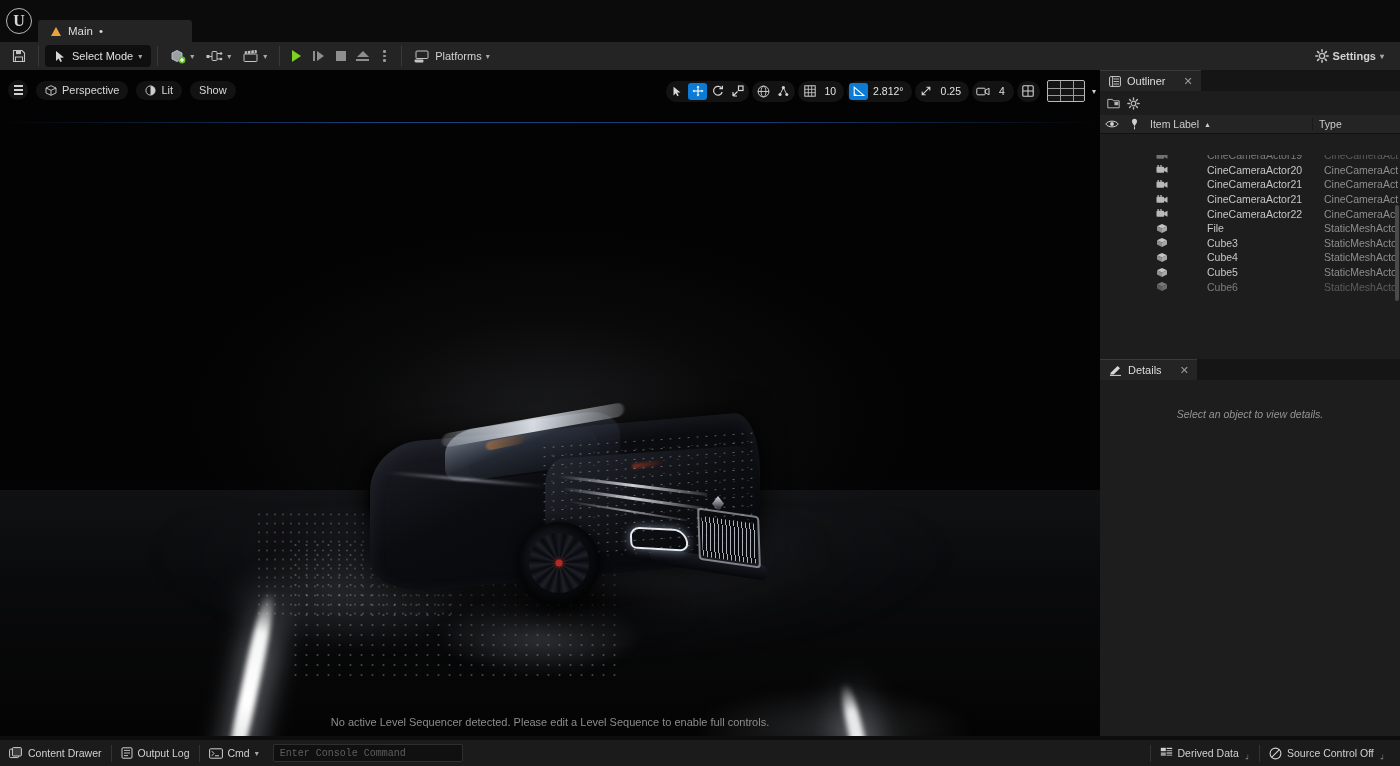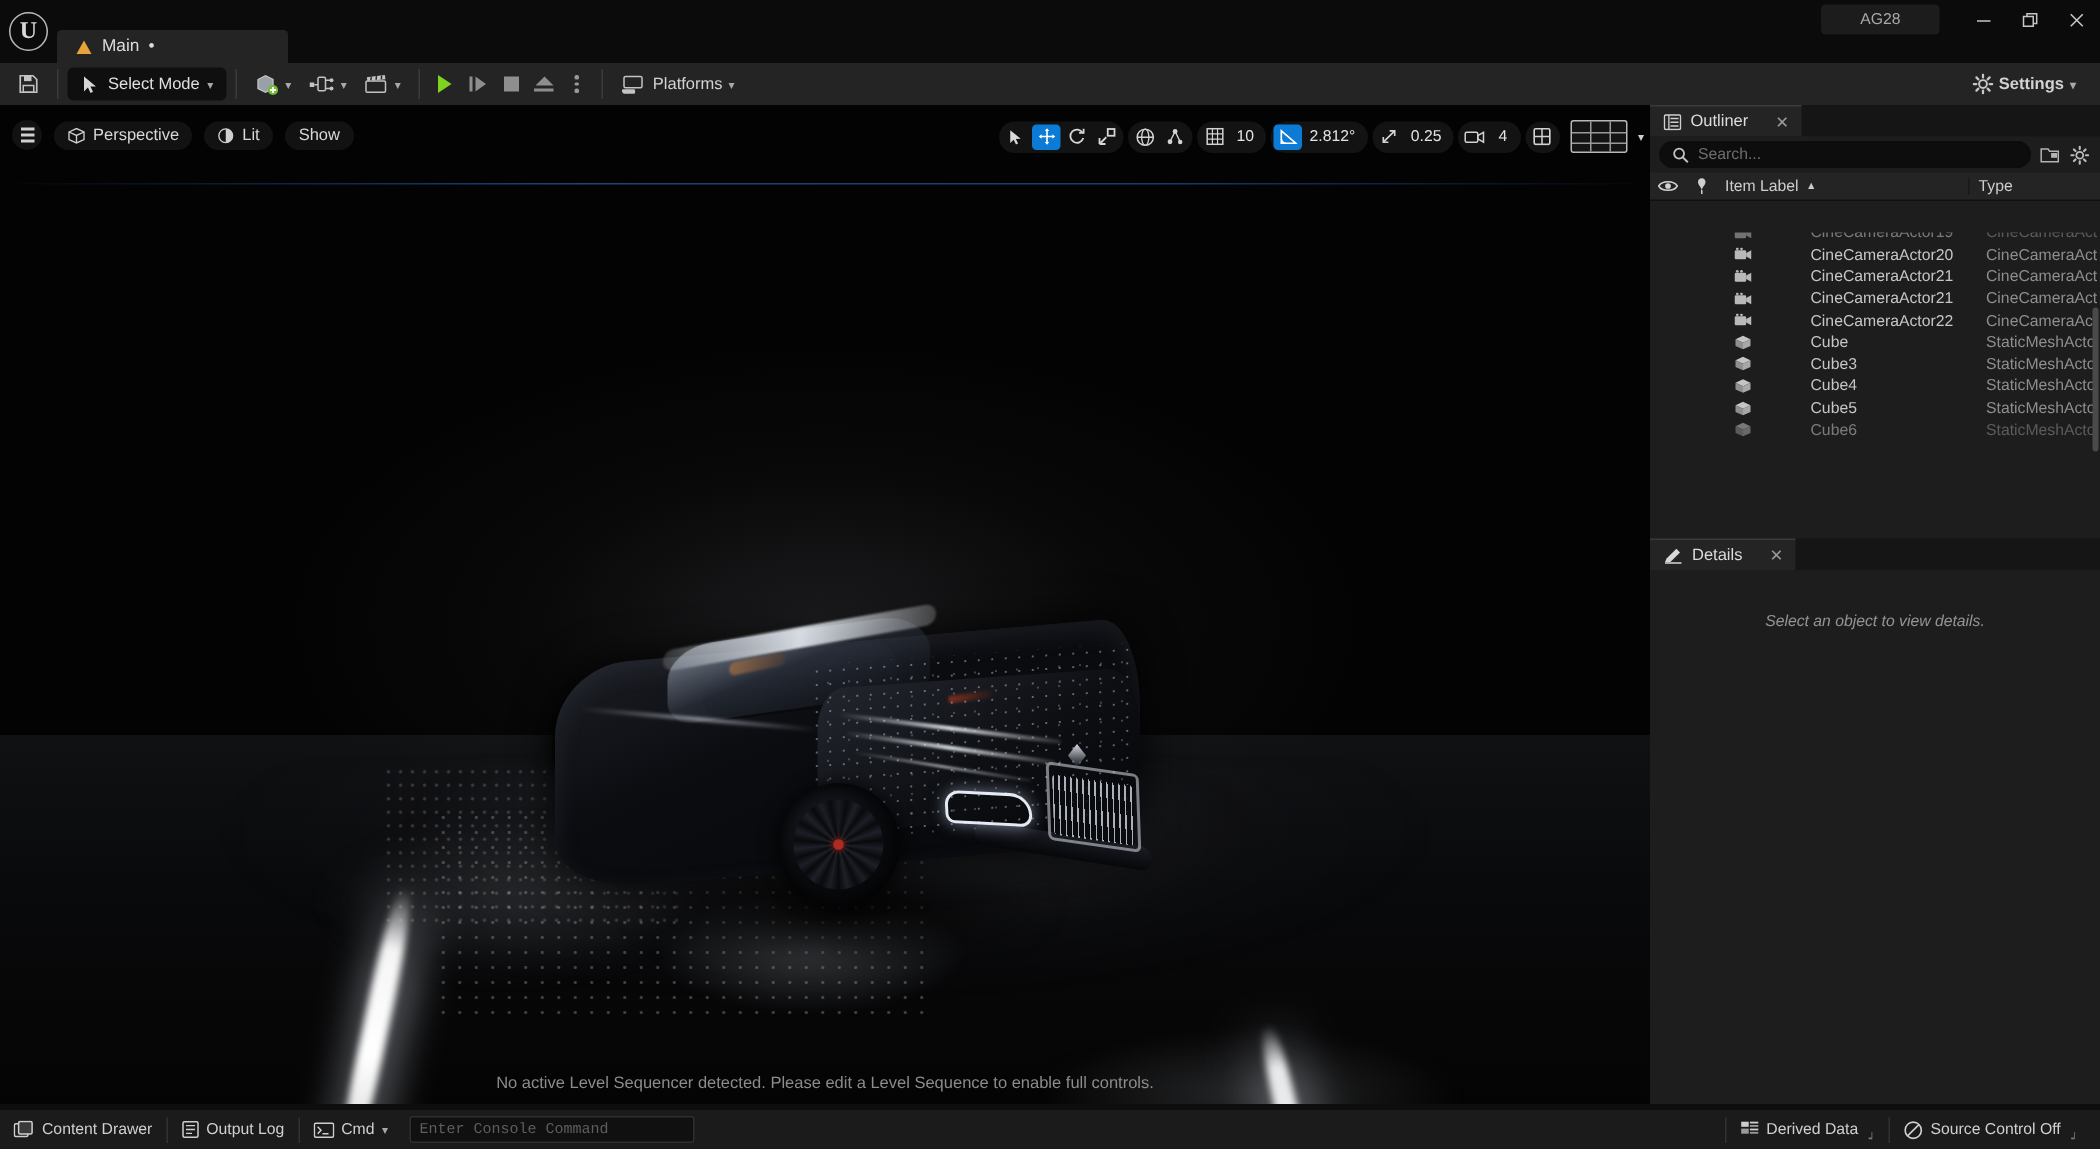--- a/index.html
+++ b/index.html
@@ -439,40 +439,20 @@
       <span class="ico">
         <svg width="12" height="11" viewBox="0 0 12 11">
             <path d="M6 1 L11 10 L1 10 Z" fill="#e8a33d"></path>
           </svg>
       </span>
       <span class="lbl">Main</span>
       <span class="lbl">•</span>
     </div>
   </div>
 
-  <div class="win-right">
-    <div class="session-chip">AG28</div>
-    <div class="wbtn">
-      <svg width="11" height="11" viewBox="0 0 11 11">
-          <line x1="1" y1="6" x2="10" y2="6" stroke="#c6c6c6" stroke-width="1"></line>
-        </svg>
-    </div>
-    <div class="wbtn">
-      <svg width="11" height="11" viewBox="0 0 11 11">
-        <rect x="1" y="3" width="6.5" height="6.5" fill="none" stroke="#c6c6c6" stroke-width="1"></rect>
-        <path d="M3.3 3 V1.2 H9.8 V7.6 H8" fill="none" stroke="#c6c6c6" stroke-width="1"></path>
-      </svg>
-    </div>
-    <div class="wbtn close">
-      <svg width="11" height="11" viewBox="0 0 11 11">
-        <line x1="1.5" y1="1.5" x2="9.5" y2="9.5" stroke="currentColor" stroke-width="1.1"></line>
-        <line x1="9.5" y1="1.5" x2="1.5" y2="9.5" stroke="currentColor" stroke-width="1.1"></line>
-      </svg>
-    </div>
-  </div>
 
   <div class="maintoolbar">
     <div style="width:6px"></div>
     <div class="tb-btn">
       <span>
         <svg width="14" height="14" viewBox="0 0 14 14">
           <path d="M1.5 1.5 H10 L12.5 4 V12.5 H1.5 Z" fill="none" stroke="#c3c3c3" stroke-width="1.1"></path>
           <rect x="4" y="1.5" width="5" height="3.6" fill="#c3c3c3"></rect>
           <rect x="3.5" y="8" width="7" height="4.5" fill="none" stroke="#c3c3c3" stroke-width="1"></rect>
         </svg>
@@ -776,29 +756,20 @@
             <line x1="4.6" y1="8" x2="10" y2="8" stroke="#cfcfcf" stroke-width="0.9"></line>
           </svg>
         </span>
         <span>Outliner</span>
         <span class="x">✕</span>
       </div>
     </div>
 
     <div class="outliner">
       <div class="search-row">
-        <div class="search-box">
-          <span>
-            <svg width="11" height="11" viewBox="0 0 11 11">
-              <circle cx="4.4" cy="4.4" r="3.3" fill="none" stroke="#c4c4c4" stroke-width="1.2"></circle>
-              <line x1="6.9" y1="6.9" x2="10.2" y2="10.2" stroke="#c4c4c4" stroke-width="1.3"></line>
-            </svg>
-          </span>
-          <input type="text" placeholder="Search..." style="">
-        </div>
         <div class="sbtn">
           <svg width="13" height="12" viewBox="0 0 13 12">
             <path d="M0.8 2.4 h4.6 l1 1.4 h5.8 v7 H0.8 Z" fill="none" stroke="#b4b4b4" stroke-width="1"></path>
             <rect x="7.4" y="5" width="4" height="3.2" fill="#b4b4b4"></rect>
           </svg>
         </div>
         <div class="sbtn">
           <svg width="13" height="13" viewBox="0 0 13 13">
             <circle cx="6.5" cy="6.5" r="2.3" fill="none" stroke="#bcbcbc" stroke-width="1.2"></circle>
             <g stroke="#bcbcbc" stroke-width="1.4" stroke-linecap="round">
@@ -895,21 +866,21 @@
           <span class="rt">CineCameraAct</span>
         </div>
         <div class="trow">
           <span class="ri">
             <svg width="12" height="11" viewBox="0 0 12 11">
                 <path d="M1 3.2 L6 0.9 L11 3.2 L6 5.5 Z" fill="#c4c4c4"></path>
                 <path d="M1 3.2 V7.6 L6 9.9 V5.5 Z" fill="#8f8f8f"></path>
                 <path d="M11 3.2 V7.6 L6 9.9 V5.5 Z" fill="#a8a8a8"></path>
               </svg>
           </span>
-          <span class="rl">Cube</span>
+          <span class="rl">File</span>
           <span class="rt">StaticMeshActo</span>
         </div>
         <div class="trow">
           <span class="ri">
             <svg width="12" height="11" viewBox="0 0 12 11">
                 <path d="M1 3.2 L6 0.9 L11 3.2 L6 5.5 Z" fill="#c4c4c4"></path>
                 <path d="M1 3.2 V7.6 L6 9.9 V5.5 Z" fill="#8f8f8f"></path>
                 <path d="M11 3.2 V7.6 L6 9.9 V5.5 Z" fill="#a8a8a8"></path>
               </svg>
           </span>

